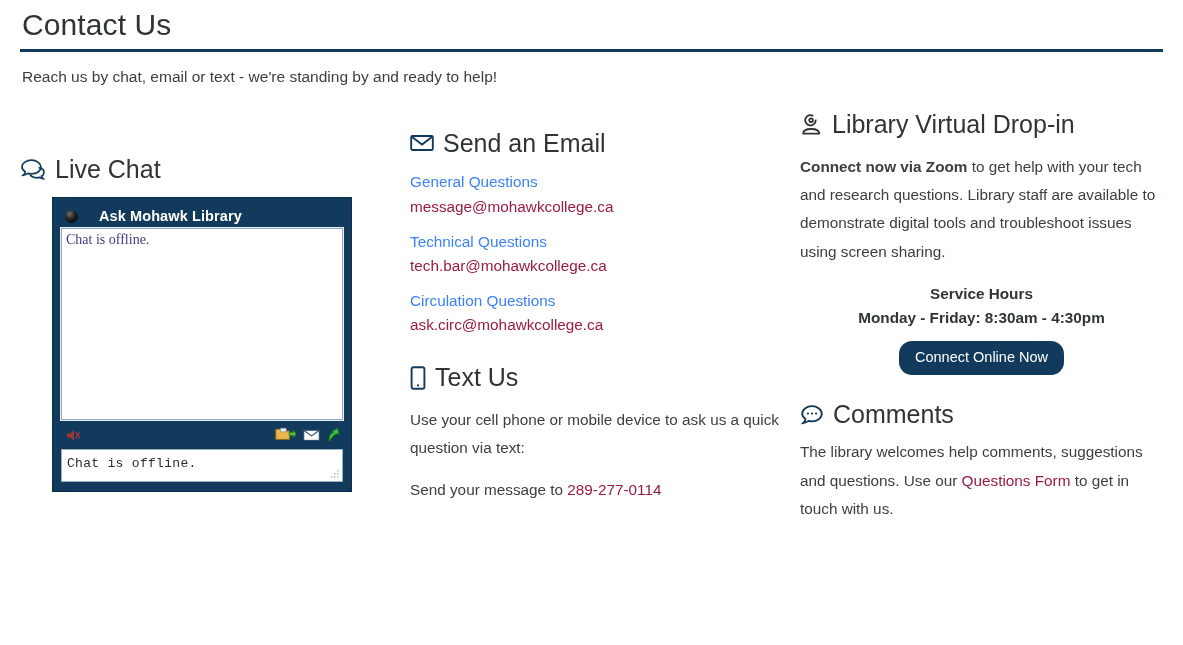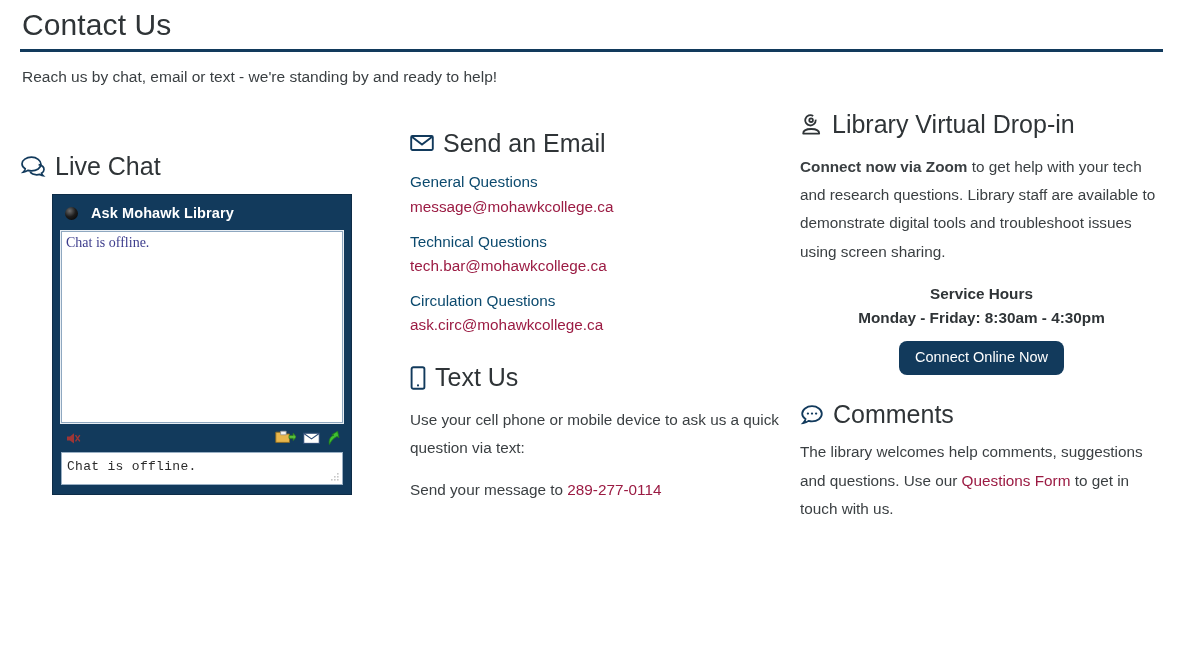--- a/index.html
+++ b/index.html
@@ -81,21 +81,21 @@
 
   
   p.body {
     font-size: 15.3px;
     line-height: 1.85;
     color: #3a3f42;
     margin: 0 0 14px 0;
   }
   .lbl {
     font-size: 15.3px;
-    color: #0c4a6e;
+    color: #3b82f6;
     margin: 0 0 5px 0;
     line-height: 1.4;
   }
   a.link {
     color: #9b1b43;
     text-decoration: none;
     font-size: 15.3px;
   }
   .email-block { margin-bottom: 15px; }
 
@@ -104,22 +104,22 @@
     width: 300px;
     background: #123a5c;
     border: 1px solid #0d2c47;
     box-sizing: border-box;
     padding: 8px 8px 9px 8px;
     margin-left: 32px;
   }
   .chat-header {
     display: flex;
     align-items: center;
-    gap: 13px;
-    padding: 2px 2px 10px 4px;
+    gap: 21px;
+    padding: 2px 2px 4px 4px;
   }
   .status-dot {
     width: 13px;
     height: 13px;
     border-radius: 50%;
     background: radial-gradient(circle at 36% 30%, #6d6d6d 0%, #1c1c1c 48%, #000000 100%);
     flex: 0 0 auto;
   }
   .chat-title {
     color: #ffffff;
@@ -189,21 +189,21 @@
     margin: 4px 0 12px 0;
   }
   .btn-wrap { text-align: center; margin-bottom: 26px; }
   .btn {
     display: inline-block;
     background: #123a5c;
     color: #ffffff;
     font-size: 14.5px;
     padding: 9px 16px 10px 16px;
     border: 0;
-    border-radius: 8px;
+    border-radius: 13px;
     cursor: pointer;
     font-family: "Liberation Sans", sans-serif;
     line-height: 1;
   }
 </style>
 </head>
 <body>
 
 <div class="page">
 

